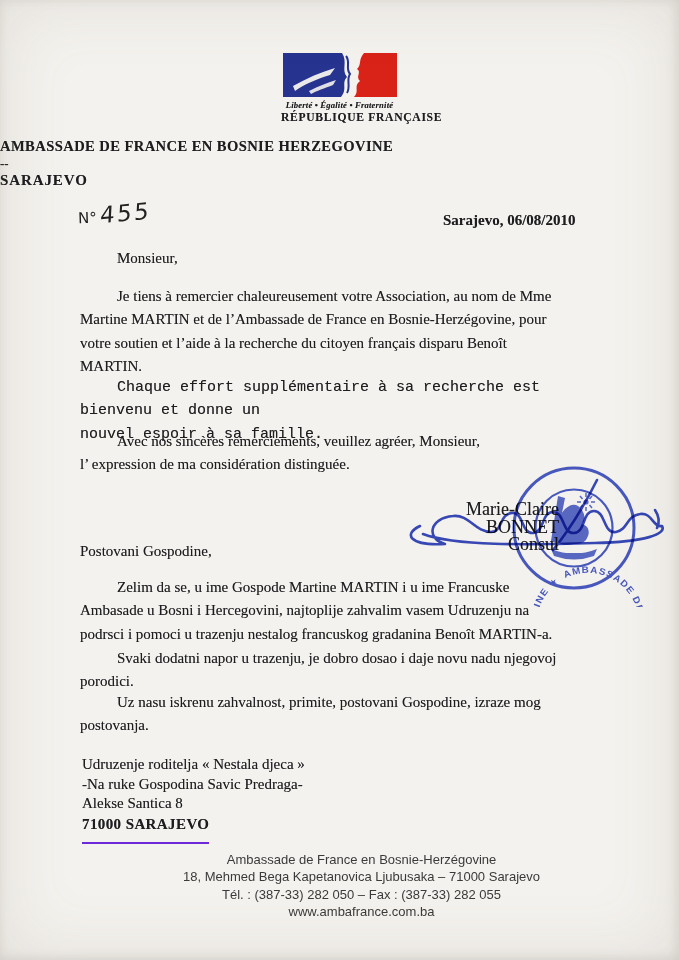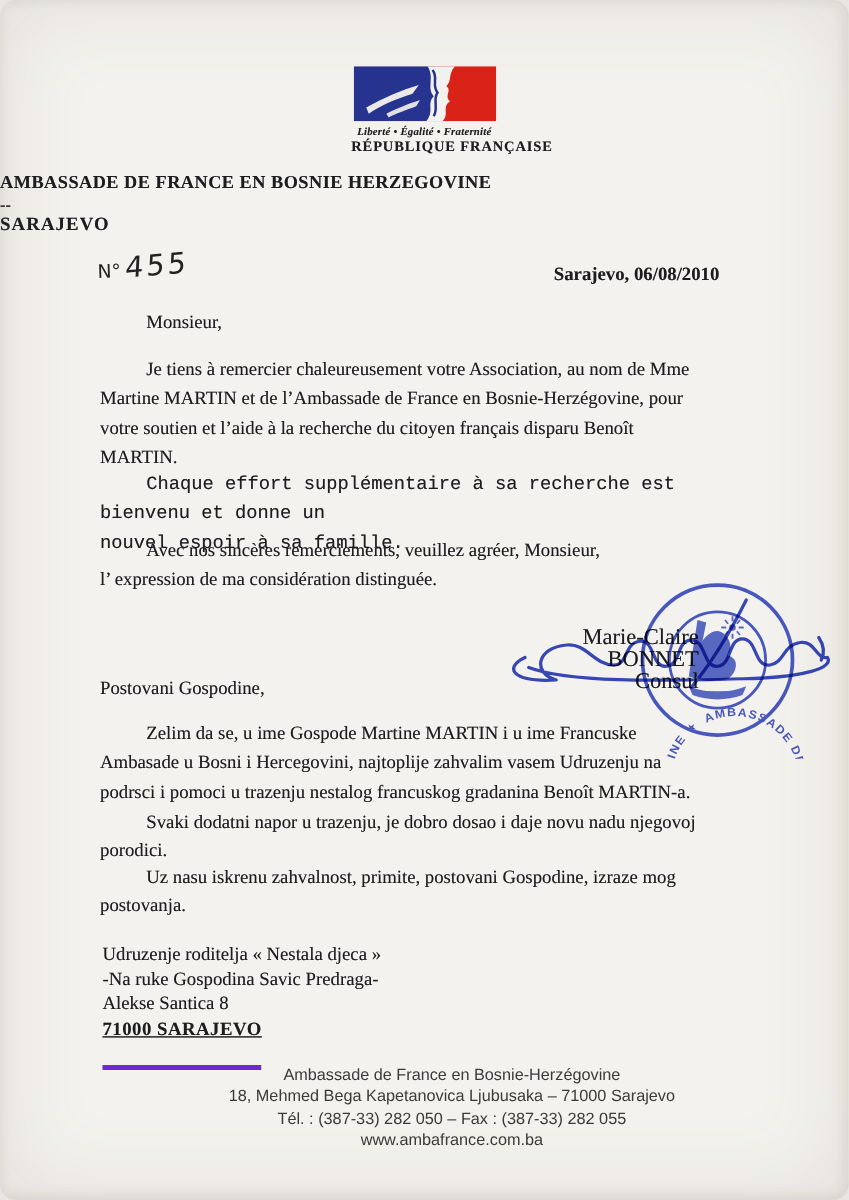--- a/index.html
+++ b/index.html
@@ -1,21 +1,20 @@
 <!DOCTYPE html>
 <html><head>
 <meta charset="utf-8">
 <style>
   html,body{margin:0;padding:0;background:#e8e6e2;}
   #paper{
     position:relative;width:679px;height:960px;overflow:hidden;
     background:#f4f2ee;
     color:#1d1d20;
     font-family:"Liberation Serif","DejaVu Serif",serif;
-    border-radius:13px;
   }
   #paper::after{
     content:"";position:absolute;inset:0;pointer-events:none;
     box-shadow:inset 0 0 70px rgba(110,104,92,.14), inset -3px 0 12px rgba(110,104,92,.10), inset 0 -3px 12px rgba(110,104,92,.08);
   }
   .abs{position:absolute;}
   .doc-text{text-shadow:0 0 .4px rgba(20,20,25,.45);}
 
   
   .logo-block{left:281px;top:53px;width:117px;text-align:center;}
@@ -42,21 +41,21 @@
   .fr-p3{top:430px;}
 
   .sig-block{left:397px;top:501px;width:162px;text-align:right;font-size:18px;line-height:17.6px;}
 
   .bs-salutation{left:80px;top:543px;font-size:15px;}
   .bs-p1{top:576px;}
   .bs-p2{top:647px;}
   .bs-p3{top:691px;}
 
   .recipient{left:82px;top:755px;font-size:15px;line-height:19.5px;}
-  .recipient-line4{font-weight:bold;letter-spacing:.4px;display:inline-block;border-bottom:4px solid #6d28d9;padding-bottom:18px;margin-top:1px;text-decoration:underline;}
+  .recipient-line4{font-weight:bold;letter-spacing:.4px;display:inline-block;border-bottom:2px solid #6d28d9;padding-bottom:8px;margin-top:1px;}
 
   .footer{left:0;right:0;top:851px;text-align:center;font-family:"Liberation Sans","DejaVu Sans",sans-serif;font-size:13px;line-height:17.3px;color:#3a3a3a;padding-left:44px;}
 
   
   .stamp{left:495px;top:449px;width:158px;height:158px;mix-blend-mode:multiply;opacity:.92;}
   .signature{left:335px;top:468px;width:335px;height:95px;mix-blend-mode:multiply;z-index:6;}
 </style>
 </head>
 <body>
 

